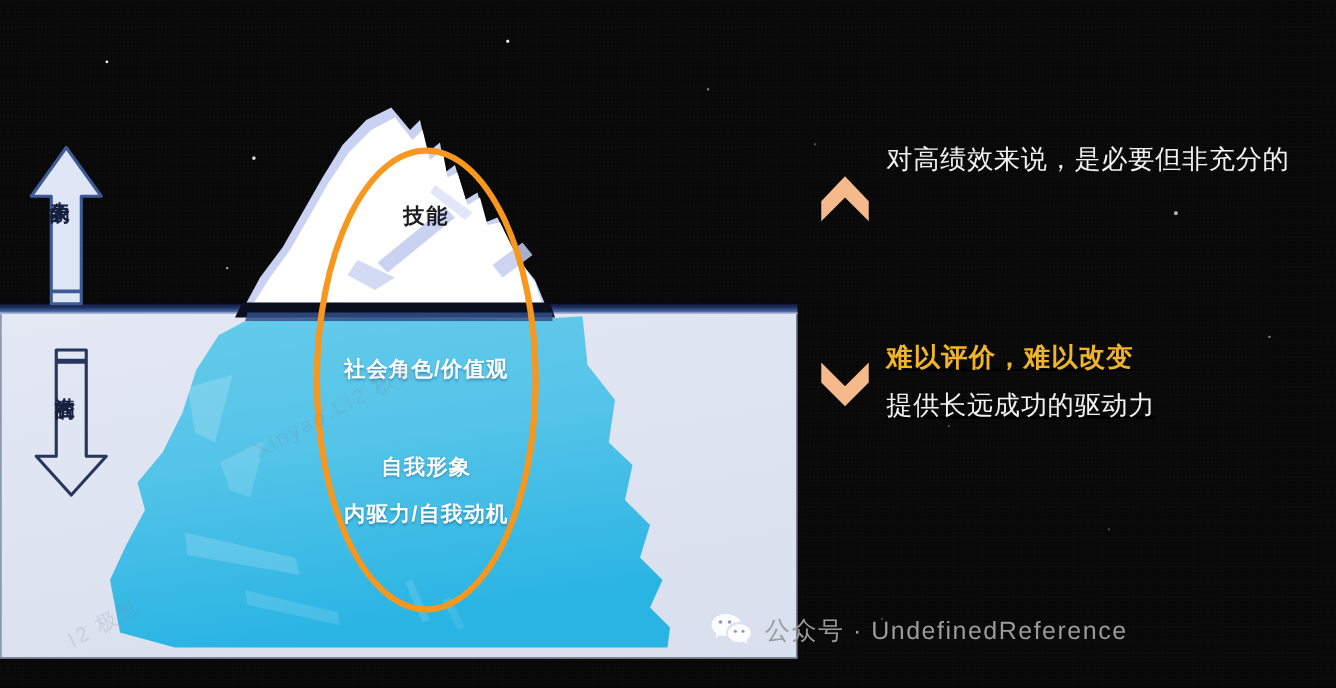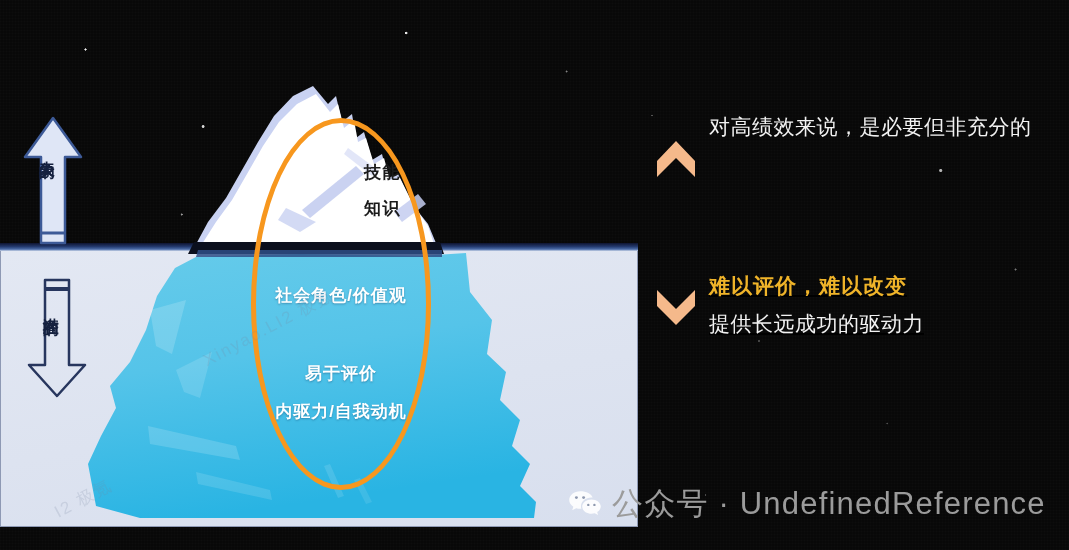--- a/index.html
+++ b/index.html
@@ -98,21 +98,21 @@
   .v-label.up   { left: 38px; top: 148px; }
   .v-label.down { left: 42px; top: 305px; }
 
   
   .tip-label {
     position: absolute;
     color: #1b1b1b;
     font-size: 17px;
     font-weight: 700;
     letter-spacing: 1.5px;
-    text-align: right;
+    text-align: center;
     width: 120px;
     font-family: Liberation Mono, monospace;
   }
   .tip-label.l1 { left: 281px; top: 161px; }
   .tip-label.l2 { left: 281px; top: 197px; }
 
   .deep-label {
     position: absolute;
     color: #ffffff;
     font-size: 17px;
@@ -178,21 +178,21 @@
     left: 568px;
     top: 484px;
     display: flex;
     align-items: center;
     height: 40px;
   }
   .wechat-icon { width: 34px; height: 30px; flex: 0 0 34px; }
   .footer-text {
     margin-left: 10px;
     color: #9b9b9b;
-    font-size: 31px;
+    font-size: 20px;
     letter-spacing: 1.2px;
     white-space: nowrap;
   }
 
   
   .wm {
     position: absolute;
     color: rgba(120,135,160,0.20);
     font-size: 17px;
     letter-spacing: 2px;
@@ -263,24 +263,23 @@
   </svg>
   <div class="v-label up">表象的</div>
 
   <svg class="arrow-down" viewBox="0 0 62 122">
     <path d="M19,3 L43,3 L43,88 L59,88 L31,119 L3,88 L19,88 Z" fill="none" stroke="#27365e" stroke-width="2.5" stroke-linejoin="round"></path>
     <line x1="19" y1="12" x2="43" y2="12" stroke="#27365e" stroke-width="4"></line>
   </svg>
   <div class="v-label down">潜在的</div>
 
   <div class="tip-label l1">技能</div>
-  <div class="tip-label l2">知识</div>
 
   <div class="deep-label d1">社会角色/价值观</div>
-  <div class="deep-label d3">易于评价</div>
+  <div class="deep-label d3">自我形象</div>
   <div class="deep-label d4">内驱力/自我动机</div>
 
   <div class="highlight-ellipse"></div>
 
   <div class="wm w1">Xinyao.LI2 极氪</div>
   <div class="wm w2">I2  极氪</div>
 
   <div class="callout c1">
     <svg class="chev" viewBox="0 0 42 44">
       <path d="M21,4 L40,24 L40,40 L21,21 L2,40 L2,24 Z" fill="#f5b98b"></path>

